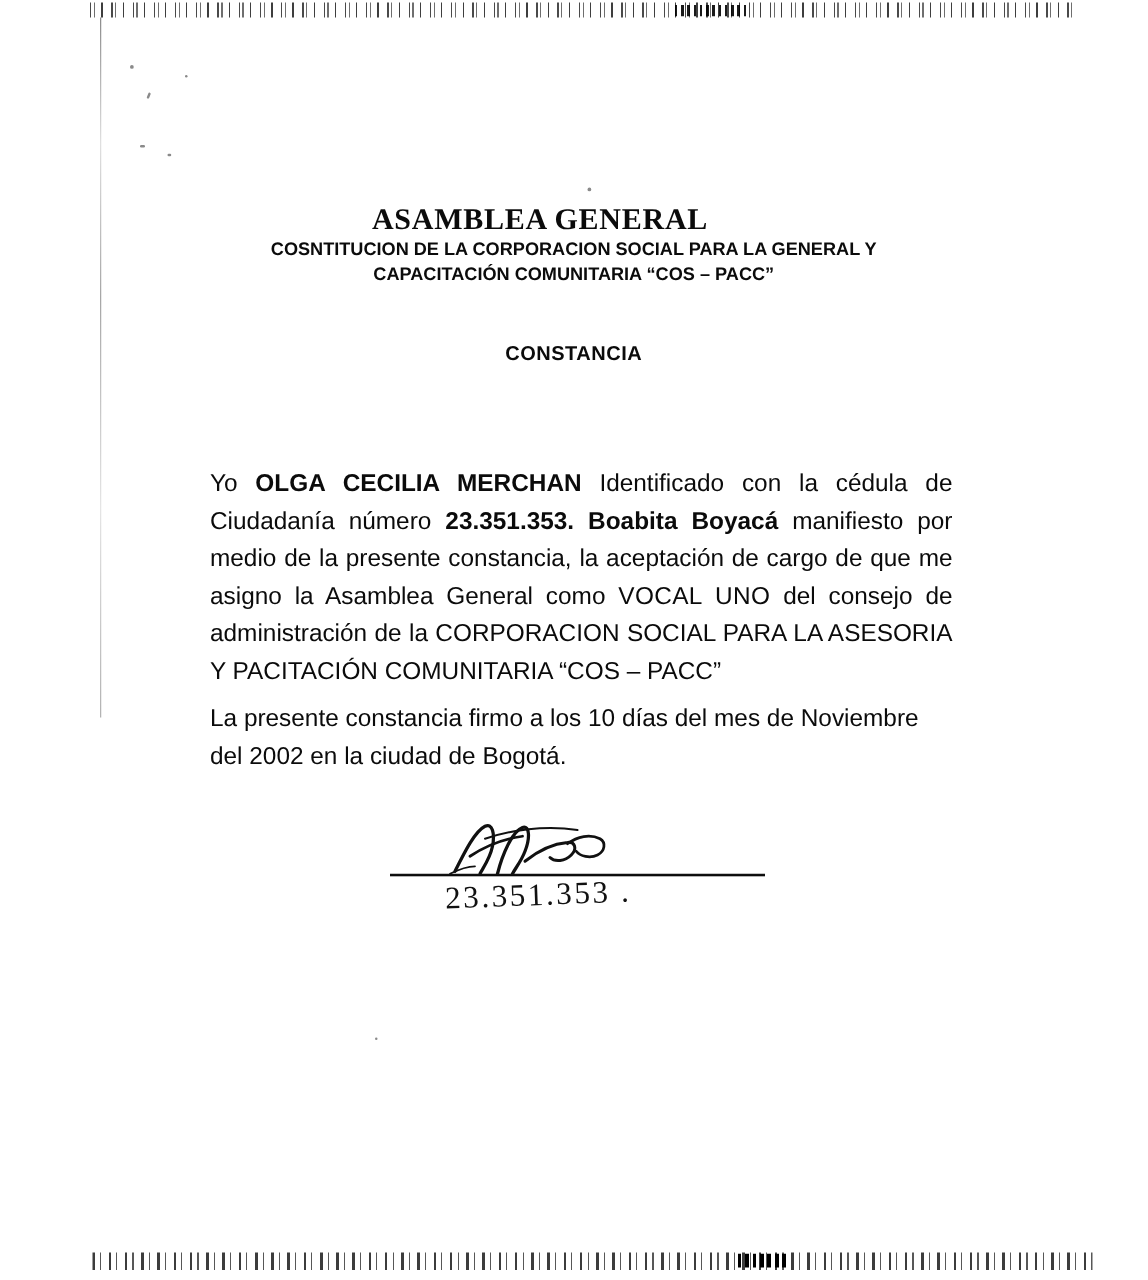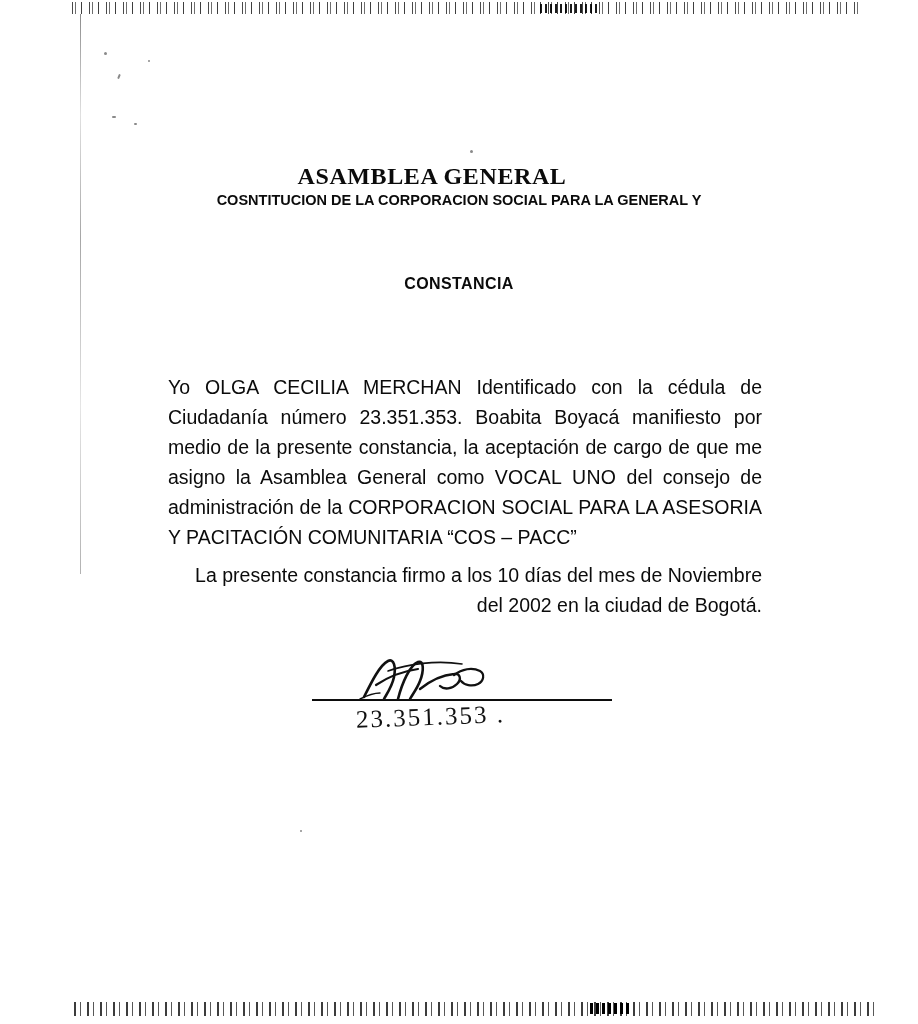--- a/index.html
+++ b/index.html
@@ -143,23 +143,23 @@
   .body-block {
     position: absolute;
     left: 168px;
     width: 594px;
     font-size: 19.5px;
     line-height: 30px;
     text-align: justify;
     color: #0b0b0b;
   }
   #paragraph-1 { top: 372px; }
-  #paragraph-2 { top: 560px; text-align: right; }
-
-  .body-block b { font-weight: normal; margin-top: 12px; }
+  #paragraph-2 { top: 560px; text-align: left; }
+
+  .body-block b { font-weight: bold; margin-top: 12px; }
   .spaced-wide { letter-spacing: 0.3px; }
 
   
   .signature-area {
     position: absolute;
     top: 655px;
     left: 300px;
     width: 330px;
     height: 95px;
   }
@@ -214,20 +214,21 @@
   <div class="speck s3"></div>
   <div class="speck s4"></div>
   <div class="speck s5"></div>
   <div class="speck s6"></div>
   <div class="speck s7"></div>
 
   <div class="doc-title">ASAMBLEA GENERAL</div>
 
   <div class="doc-subtitle">
     <span>COSNTITUCION DE LA CORPORACION SOCIAL PARA LA GENERAL Y</span>
+    <span class="line2">CAPACITACIÓN COMUNITARIA “COS – PACC”</span>
   </div>
 
   <div class="doc-heading">CONSTANCIA</div>
 
   <div class="body-block" id="paragraph-1">
     <span>Yo </span><b>OLGA CECILIA MERCHAN</b><span> Identificado con la cédula de Ciudadanía número </span><b>23.351.353. Boabita Boyacá</b><span> manifiesto por medio de la presente constancia, la aceptación de cargo de que me asigno la Asamblea General como </span><span class="spaced-wide">VOCAL UNO</span><span> del consejo de administración de la CORPORACION SOCIAL PARA LA ASESORIA Y PACITACIÓN COMUNITARIA “COS – PACC”</span>
   </div>
 
   <div class="body-block" id="paragraph-2">La presente constancia firmo a los 10 días del mes de Noviembre del 2002 en la ciudad de Bogotá.</div>
 

